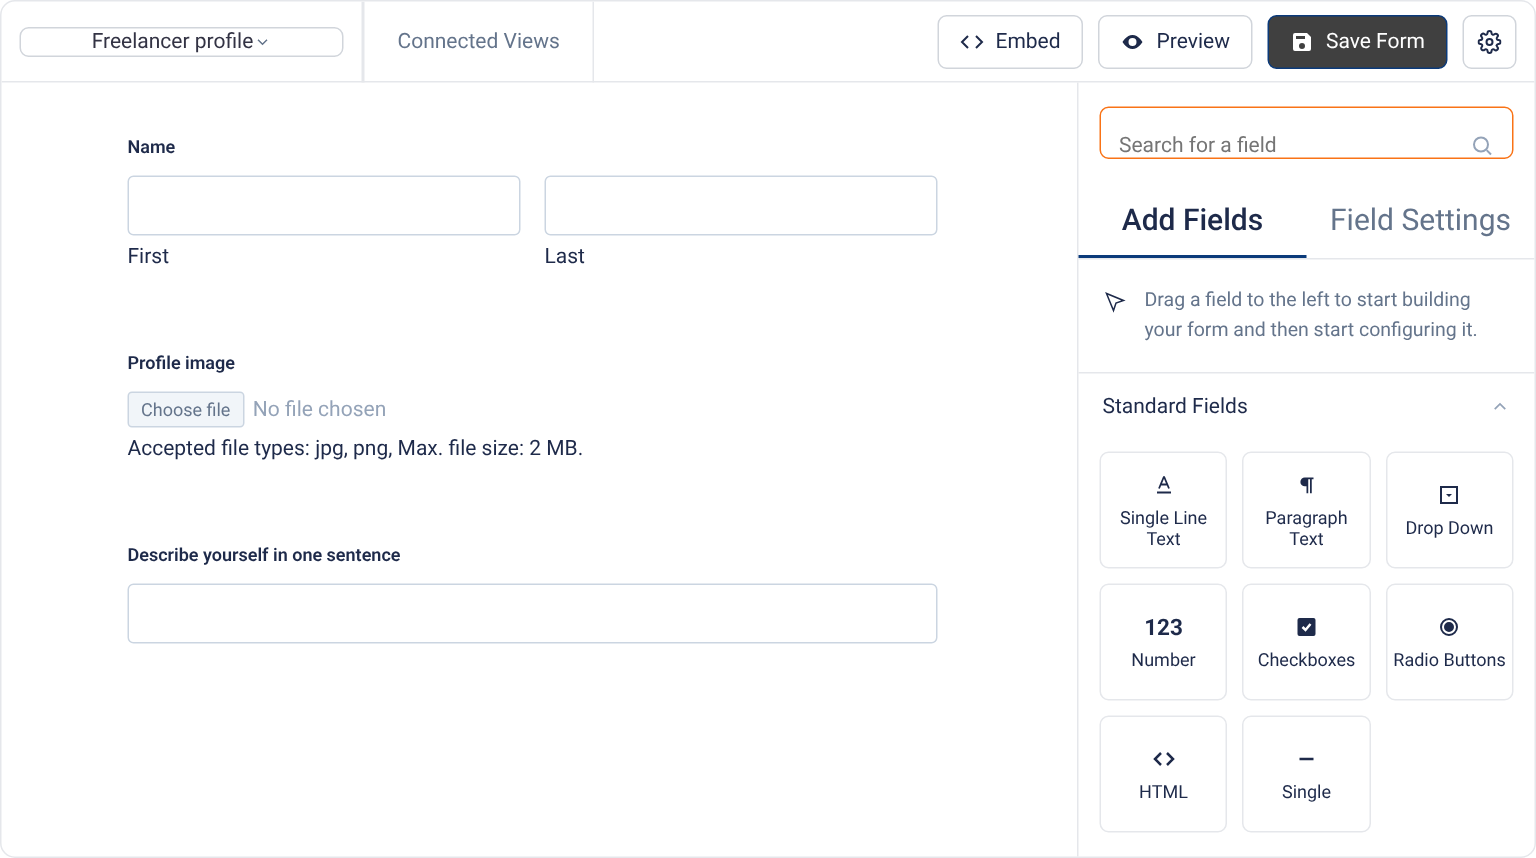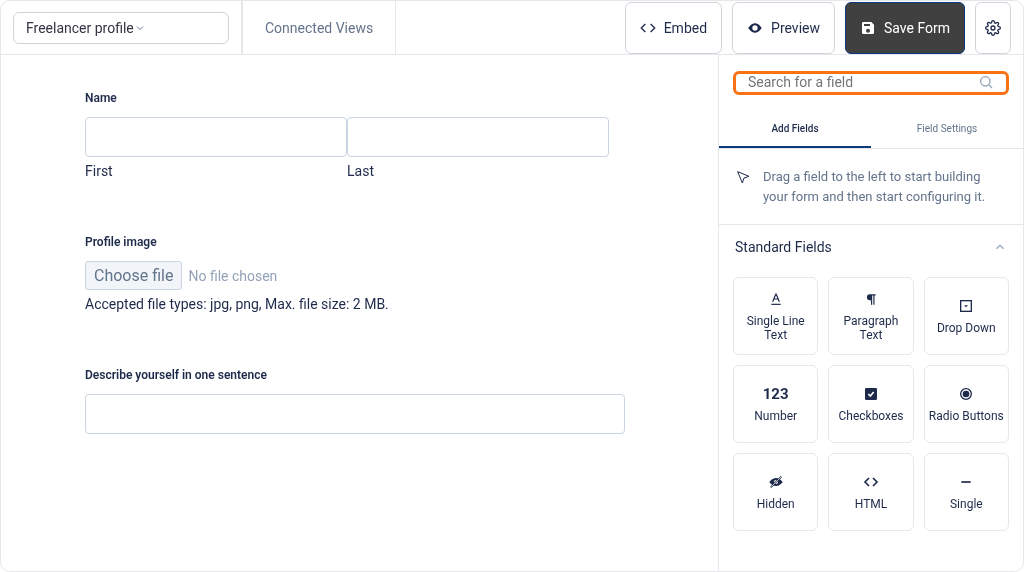--- a/index.html
+++ b/index.html
@@ -1,47 +1,47 @@
 <!DOCTYPE html>
 <html><head>
 <meta charset="utf-8">
 <style>
   * { box-sizing: border-box; margin: 0; padding: 0; font-family: -apple-system, BlinkMacSystemFont, "Segoe UI", Roboto, Helvetica, Arial, sans-serif; }
   body { background: #fff; color: #1e2a4a; font-size: 14px; width: 1024px; height: 572px; overflow: hidden; border: 1px solid #e5e7eb; border-radius: 10px; }
   .topbar { display: flex; align-items: center; height: 54px; border-bottom: 1px solid #e5e7eb; padding: 0 12px; gap: 0; }
-  .form-select { display: flex; align-items: center; justify-content: flex-start; width: 216px; height: 32px; border: 1px solid #d1d5db; border-radius: 6px; padding: 0 12px; color: #334; cursor: pointer; margin-right: 12px; }
+  .form-select { display: flex; align-items: center; justify-content: center; width: 216px; height: 20px; border: 1px solid #d1d5db; border-radius: 6px; padding: 0 12px; color: #334; cursor: pointer; margin-right: 12px; }
   .form-select .chev { color: #64748b; }
   .vdiv { width: 1px; height: 54px; background: #e5e7eb; }
   .nav-links { display: flex; align-items: center; gap: 24px; padding: 0 22px; }
   .nav-link { color: #64748b; cursor: pointer; }
   .spacer { flex: 1; }
-  .btn { display: inline-flex; align-items: center; gap: 8px; height: 52px; padding: 0 14px; border: 1px solid #d1d5db; border-radius: 6px; background: #fff; color: #1e2a4a; cursor: pointer; font-size: 14px; }
+  .btn { display: inline-flex; align-items: center; gap: 8px; height: 36px; padding: 0 14px; border: 1px solid #d1d5db; border-radius: 6px; background: #fff; color: #1e2a4a; cursor: pointer; font-size: 14px; }
   .btn.primary { background: #404040; border-color: #0b3a7a; color: #fff; }
   .btn.icon-only { width: 36px; padding: 0; justify-content: center; }
   .gap8 { display: flex; gap: 10px; align-items: center; }
   .body { display: flex; height: calc(572px - 54px); }
   .canvas { flex: 1; padding: 36px 24px 24px 84px; overflow: hidden; }
   .field-block { margin-bottom: 56px; }
   .field-label { font-weight: 600; color: #1e2a4a; font-size: 12px; margin-bottom: 12px; }
-  .name-row { display: flex; }
+  .name-row { display: flex; gap: 16px; }
   .name-row .wrap { width: 262px; }
   .text-input { width: 100%; height: 40px; border: 1px solid #cbd5e1; border-radius: 4px; padding: 0 10px; font-size: 14px; }
   .text-input.wide { width: 540px; }
   .sublabel { font-size: 14px; color: #1e2a4a; margin-top: 6px; }
   .file-row { display: flex; align-items: center; gap: 6px; margin-bottom: 6px; }
-  .choose-file { border: 1px solid #cbd5e1; background: #f1f5f9; color: #64748b; padding: 4px 8px; border-radius: 3px; font-size: 16px; cursor: pointer; }
+  .choose-file { border: 1px solid #cbd5e1; background: #f1f5f9; color: #64748b; padding: 4px 8px; border-radius: 3px; font-size: 12px; cursor: pointer; }
   .file-status { color: #94a3b8; font-size: 14px; }
   .help { font-size: 14px; color: #1e2a4a; }
   .sidebar { width: 305px; border-left: 1px solid #e5e7eb; display: flex; flex-direction: column; }
   .search-wrap { padding: 16px 14px; }
-  .search { display: flex; align-items: flex-start; border: 3px solid #f97316; border-radius: 6px; height: 24px; padding: 0 12px; }
+  .search { display: flex; align-items: flex-end; border: 1px solid #f97316; border-radius: 6px; height: 35px; padding: 0 12px; }
   .search input { flex: 1; border: none; outline: none; font-size: 14px; color: #334; background: transparent; }
   .search .mag { color: #94a3b8; }
   .tabs { display: flex; border-bottom: 1px solid #e5e7eb; }
-  .tab { flex: 1; text-align: center; padding: 12px 0; color: #64748b; cursor: pointer; font-size: 10px; }
+  .tab { flex: 1; text-align: center; padding: 12px 0; color: #64748b; cursor: pointer; font-size: 20px; }
   .tab.active { color: #1e2a4a; border-bottom: 2px solid #0b3a7a; font-weight: 500; }
   .hint { display: flex; gap: 12px; padding: 18px 16px; color: #64748b; font-size: 13px; border-bottom: 1px solid #e5e7eb; line-height: 1.5; }
   .hint .cursor-icon { color: #1e2a4a; flex-shrink: 0; margin-top: 2px; }
   .section-head { display: flex; justify-content: space-between; align-items: center; padding: 14px 16px; color: #1e2a4a; font-size: 14px; cursor: pointer; }
   .section-head .chev { color: #94a3b8; }
   .field-grid { display: grid; grid-template-columns: repeat(3, 1fr); gap: 10px; padding: 8px 14px 14px 14px; }
   .field-tile { border: 1px solid #e5e7eb; border-radius: 6px; height: 78px; display: flex; flex-direction: column; align-items: center; justify-content: center; gap: 6px; cursor: grab; color: #1e2a4a; font-size: 12px; text-align: center; padding: 0 4px; }
   .field-tile .ico { color: #1e2a4a; height: 18px; display: flex; align-items: center; justify-content: center; }
   svg { display: block; }
 </style>
@@ -215,30 +215,20 @@
         <span class="ico">
           <svg width="16" height="16" viewBox="0 0 24 24" fill="none" stroke="currentColor" stroke-width="2">
               <circle cx="12" cy="12" r="8"></circle>
               <circle cx="12" cy="12" r="4" fill="currentColor"></circle>
             </svg>
         </span>
         <span>Radio Buttons</span>
       </div>
       <div class="field-tile">
         <span class="ico">
-          <svg width="18" height="16" viewBox="0 0 24 24" fill="currentColor">
-              <path d="M12 6C6 6 2 12 2 12s4 6 10 6 10-6 10-6-4-6-10-6zm0 9a3 3 0 110-6 3 3 0 010 6z"></path>
-              <line x1="4" y1="20" x2="20" y2="4" stroke="currentColor" stroke-width="2.5"></line>
-              <line x1="4" y1="20" x2="20" y2="4" stroke="#fff" stroke-width="1"></line>
-            </svg>
-        </span>
-        <span>Hidden</span>
-      </div>
-      <div class="field-tile">
-        <span class="ico">
           <svg width="18" height="16" viewBox="0 0 24 24" fill="none" stroke="currentColor" stroke-width="2.5">
               <polyline points="15 6 21 12 15 18"></polyline>
               <polyline points="9 18 3 12 9 6"></polyline>
             </svg>
         </span>
         <span>HTML</span>
       </div>
       <div class="field-tile">
         <span class="ico">
           <svg width="16" height="16" viewBox="0 0 24 24" fill="none" stroke="currentColor" stroke-width="2.5">

